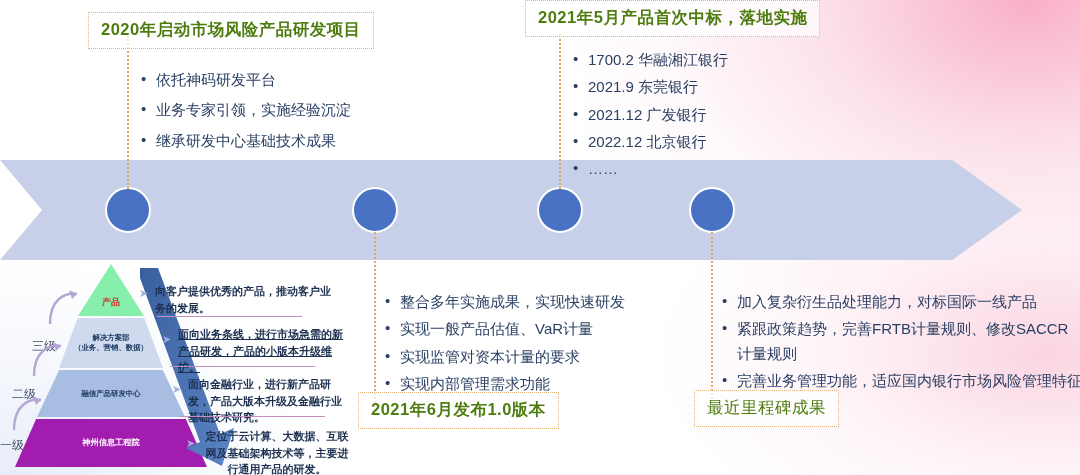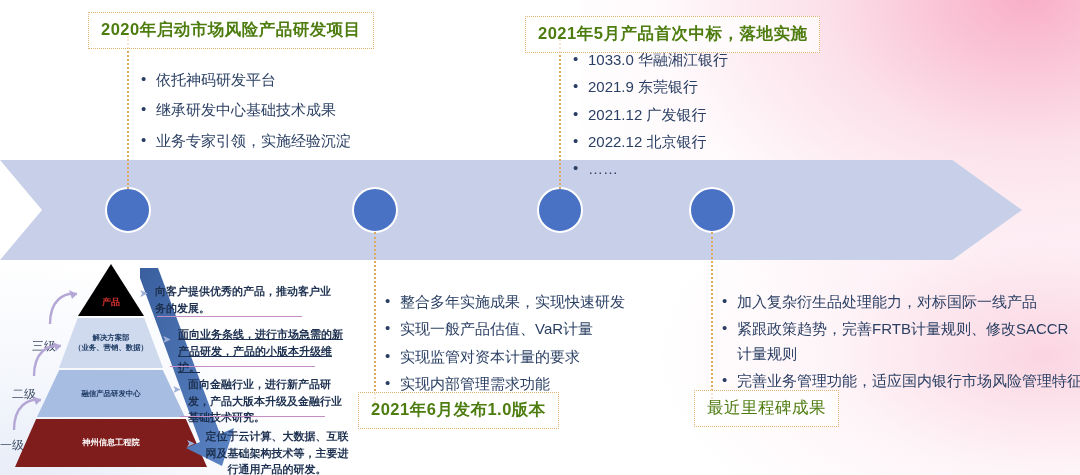--- a/index.html
+++ b/index.html
@@ -132,40 +132,40 @@
     text-align: center;
     font-size: 7.4px;
     font-weight: bold;
     color: #1d3a63;
     line-height: 1.35;
     box-sizing: border-box;
   }
   .pyr-l1 {
     left: 78px; top: 2px;
     width: 66px; height: 52px;
-    background: #000000;
+    background: #86efac;
     clip-path: polygon(50% 0%, 100% 100%, 0% 100%);
   }
   .pyr-l1 span { color: #d93030; font-size: 9px; transform: translateY(12px); }
   .pyr-l2 {
     left: 59px; top: 56px;
     width: 104px; height: 50px;
     background: #cfdaef;
     clip-path: polygon(18% 0%, 82% 0%, 100% 100%, 0% 100%);
   }
   .pyr-l3 {
     left: 37px; top: 108px;
     width: 148px; height: 47px;
     background: #a8bde2;
     clip-path: polygon(15% 0%, 85% 0%, 100% 100%, 0% 100%);
   }
   .pyr-l4 {
     left: 15px; top: 157px;
     width: 192px; height: 48px;
-    background: #7f1d1d;
+    background: #a21caf;
     clip-path: polygon(11% 0%, 89% 0%, 100% 100%, 0% 100%);
     color: #ffffff;
     font-size: 8.2px;
   }
   .pyr-tier {
     position: absolute;
     font-size: 12px;
     color: #3b4a63;
     font-weight: normal;
   }
@@ -217,29 +217,29 @@
 
   <div class="leader" style="left:127px; top:36px;  height:153px;"></div>
   <div class="leader" style="left:374px; top:232px; height:175px;"></div>
   <div class="leader" style="left:559px; top:34px;  height:155px;"></div>
   <div class="leader" style="left:711px; top:232px; height:175px;"></div>
 
   <div class="title-box" style="left:88px; top:12px;">2020年启动市场风险产品研发项目</div>
   <div class="bullets" style="left:138px; top:68px;">
     <ul>
       <li>依托神码研发平台</li>
+      <li>业务专家引领，实施经验沉淀</li>
       <li>继承研发中心基础技术成果</li>
-      <li>业务专家引领，实施经验沉淀</li>
     </ul>
   </div>
 
-  <div class="title-box" style="left:525px; top:16px;">2021年5月产品首次中标，落地实施</div>
+  <div class="title-box" style="left:525px; top:0;">2021年5月产品首次中标，落地实施</div>
   <div class="bullets tight" style="left:570px; top:48px;">
     <ul>
-      <li>1033.0 华融湘江银行</li>
+      <li>1700.2 华融湘江银行</li>
       <li>2021.9 东莞银行</li>
       <li>2021.12 广发银行</li>
       <li>2022.12 北京银行</li>
       <li>……</li>
     </ul>
   </div>
 
   <div class="bullets tight" style="left:382px; top:290px;">
     <ul>
       <li>整合多年实施成果，实现快速研发</li>

